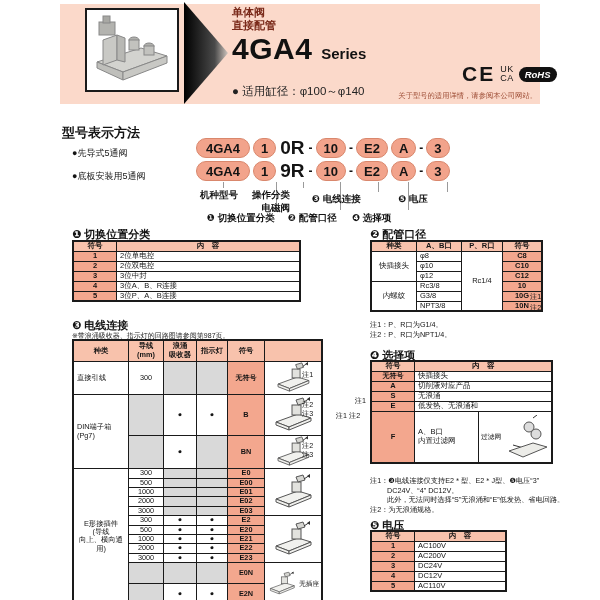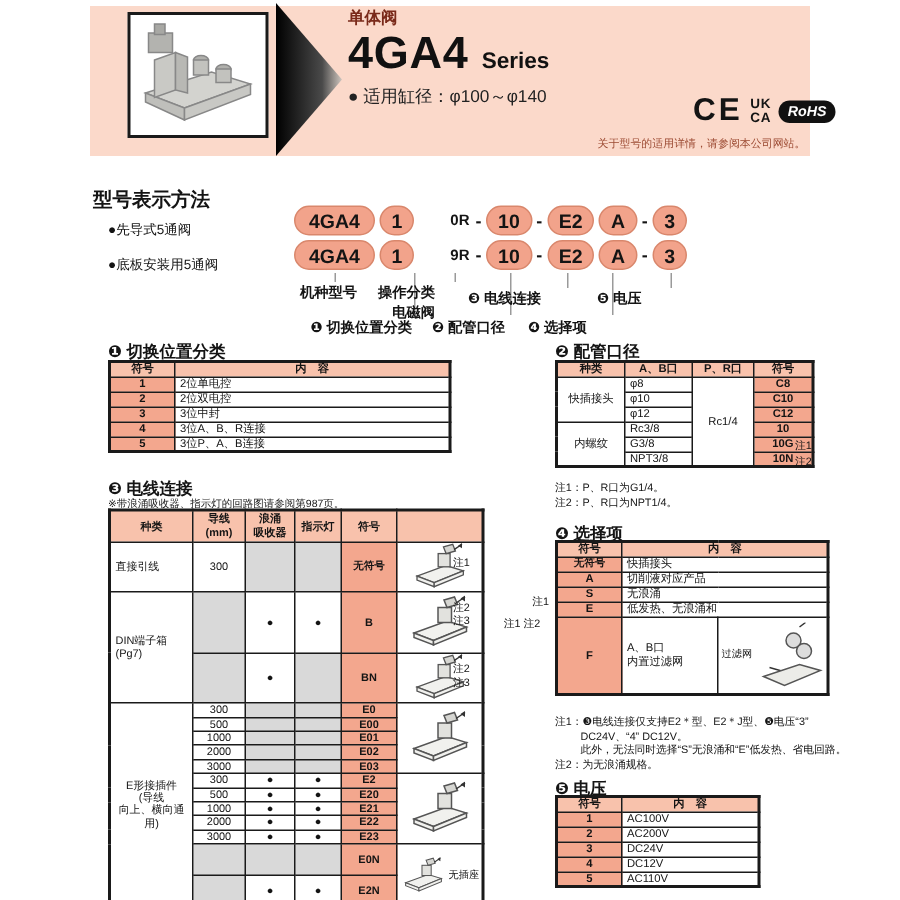--- a/index.html
+++ b/index.html
@@ -8,37 +8,37 @@
 
   
   .band{position:absolute;left:60px;top:4px;width:480px;height:100px;background:#fbd9ca;}
   .photo{position:absolute;left:85px;top:8px;width:94px;height:84px;background:#fff;
          border:2px solid #1a1a1a;box-sizing:border-box;}
   .tri{position:absolute;left:184px;top:2px;}
   .htext{position:absolute;left:232px;top:6px;}
   .ptype{font-size:11px;font-weight:bold;color:#7a2a1a;line-height:13px;}
   .series{font-size:30px;font-weight:bold;color:#111;line-height:32px;letter-spacing:0.5px;margin-top:1px;}
   .series .sword{font-size:15px;letter-spacing:0;}
-  .app{font-size:11.5px;margin-top:0;color:#222;}
+  .app{font-size:11.5px;margin-top:14px;color:#222;}
   .certs{position:absolute;left:462px;top:62px;display:flex;align-items:center;gap:5px;}
   .ce{font-size:21px;font-weight:bold;letter-spacing:2px;}
-  .ukca{font-size:9px;font-weight:bold;line-height:9px;letter-spacing:0.5px;}
+  .ukca{font-size:9px;font-weight:normal;line-height:9px;letter-spacing:0.5px;}
   .rohs{background:#111;color:#fff;border-radius:10px;padding:2px 6px;font-size:9.5px;
         font-weight:bold;font-style:italic;}
   .webnote{position:absolute;right:63px;top:91px;font-size:7.3px;color:#9c4b33;}
 
   
   .mtitle{position:absolute;left:62px;top:124px;font-size:13px;font-weight:bold;}
   .vlabel{position:absolute;font-size:9px;}
   .mrow{position:absolute;left:196px;display:flex;align-items:center;gap:3px;}
   .oval{background:#f2a38b;border:1px solid #d9876c;border-radius:11px;height:20px;
         display:flex;align-items:center;justify-content:center;font-size:13px;font-weight:bold;
         padding:0 7px;box-sizing:border-box;}
   .oval.wide{min-width:54px;}
-  .plain{font-size:10px;font-weight:bold;padding:0 1px;margin-left:20px;}
+  .plain{font-size:19px;font-weight:bold;padding:0 1px;}
   .dash{font-size:12px;font-weight:bold;}
   .ln{position:absolute;width:1px;background:#9a9a9a;}
   .callout{position:absolute;font-size:9.5px;font-weight:bold;white-space:nowrap;text-align:right;}
 
   
   .sec{position:absolute;font-size:11px;font-weight:bold;white-space:nowrap;}
   .sub{position:absolute;font-size:7px;color:#222;white-space:nowrap;}
   .tbl{position:absolute;border-collapse:collapse;background:#fff;border:2px solid #1a1a1a;}
   .tbl td{border:1px solid #1a1a1a;font-size:7.5px;padding:0 2px;text-align:center;
           vertical-align:middle;line-height:1.15;}
@@ -108,20 +108,21 @@
         <stop offset="0" stop-color="#000"></stop>
         <stop offset="0.7" stop-color="#4a4a4a"></stop>
         <stop offset="1" stop-color="#cfc6bf"></stop>
       </linearGradient>
     </defs>
     <polygon points="0,0 44,51 0,102" fill="url(#tg)"></polygon>
   </svg>
 
   <div class="htext">
     <div class="ptype">单体阀</div>
+    <div class="ptype">直接配管</div>
     <div class="series">
       <span>4GA4</span>
       <span class="sword">Series</span>
     </div>
     <div class="app">● 适用缸径：φ100～φ140</div>
   </div>
 
   <div class="certs">
     <span class="ce">CE</span>
     <span class="ukca">

